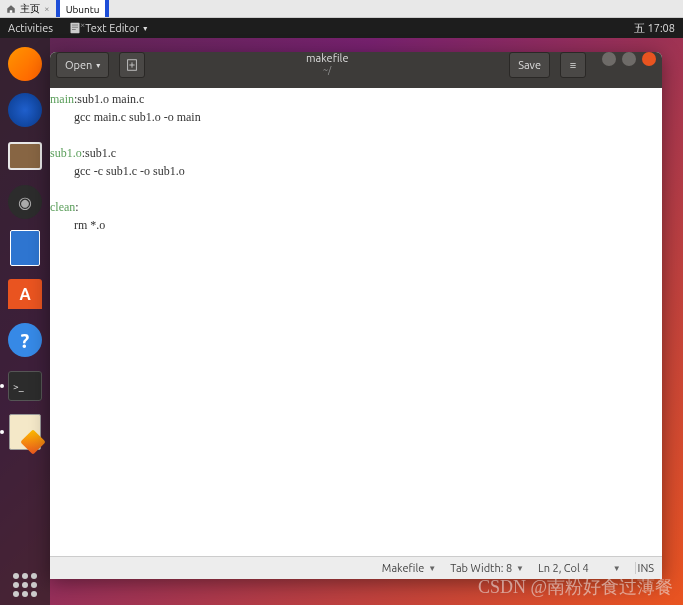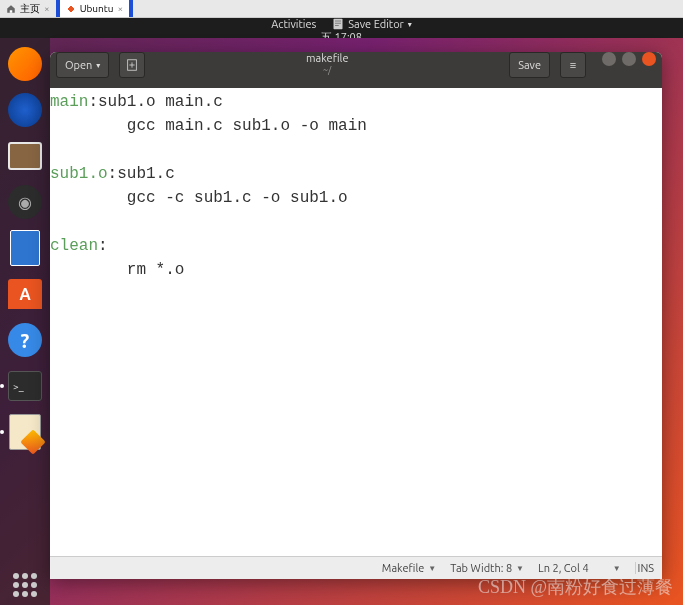--- a/index.html
+++ b/index.html
@@ -1,27 +1,27 @@
 <!DOCTYPE html>
 <html><head>
 <meta charset="utf-8">
 <style>
 * { margin: 0; padding: 0; box-sizing: border-box; }
 body { font-family: "Ubuntu", "Segoe UI", sans-serif; width: 683px; height: 605px; overflow: hidden; background: #f0f0f0; position: relative; }
 
 
 .browser-tabs { height: 18px; background: #e8e8e8; display: flex; align-items: center; font-size: 10px; border-bottom: 1px solid #ccc; }
 .browser-tab { display: flex; align-items: center; padding: 0 6px; height: 100%; border-right: 4px solid #1d4ed8; gap: 4px; cursor: pointer; }
-.browser-tab.active { background: #fff; }
+.browser-tab.active { background: #fff; flex-direction: column; }
 .tab-close { color: #888; font-size: 10px; cursor: pointer; }
 .home-ic { width: 10px; height: 10px; }
 .ubuntu-ic { width: 10px; height: 10px; background: radial-gradient(circle, #e95420 40%, transparent 40%); border-radius: 50%; }
 
 
-.ubuntu-top { height: 20px; background: #1d1d1d; color: #ddd; display: flex; align-items: center; font-size: 11px; padding: 0 8px; justify-content: space-between; flex-direction: column; }
+.ubuntu-top { height: 20px; background: #1d1d1d; color: #ddd; display: flex; align-items: center; font-size: 11px; padding: 0 8px; justify-content: space-between; }
 .ubuntu-top-left { display: flex; gap: 16px; align-items: center; }
 .app-indicator { display: flex; align-items: center; gap: 4px; }
 .app-icon-small { width: 12px; height: 12px; }
 
 
 .desktop { position: relative; height: 567px; background: linear-gradient(135deg, #5e2750 0%, #77216f 30%, #e95420 100%); }
 
 
 .dock { position: absolute; left: 0; top: 0; bottom: 0; width: 50px; background: rgba(30,30,30,0.65); display: flex; flex-direction: column; align-items: center; padding-top: 6px; gap: 6px; }
 .dock-item { width: 40px; height: 40px; border-radius: 6px; display: flex; align-items: center; justify-content: center; cursor: pointer; position: relative; }
@@ -46,21 +46,21 @@
 .title-center { flex: 1; text-align: center; color: #ddd; font-size: 11px; line-height: 1.2; }
 .title-sub { color: #999; font-size: 9px; }
 .btn { background: #4a4846; color: #ddd; border: 1px solid #2a2826; border-radius: 3px; height: 26px; display: flex; align-items: center; padding: 0 8px; font-size: 11px; cursor: pointer; gap: 4px; }
 .btn-icon { width: 26px; justify-content: center; padding: 0; }
 .win-btns { display: flex; gap: 6px; margin-left: 6px; }
 .win-btn { width: 14px; height: 14px; border-radius: 50%; cursor: pointer; }
 .win-min { background: #6e6b68; }
 .win-max { background: #6e6b68; }
 .win-close { background: #e95420; }
 
-.code-area { font-family: Liberation Mono, monospace; font-size: 16px; padding: 2px 0 0 0; line-height: 1.5; white-space: pre; height: 468px; overflow: auto; }
+.code-area { font-family: Liberation Serif, serif; font-size: 12px; padding: 2px 0 0 0; line-height: 1.5; white-space: pre; height: 468px; overflow: auto; }
 .tok-target { color: #5a9e5a; }
 .tok-dep { color: #333; }
 .tok-cmd { color: #333; }
 
 .statusbar { height: 23px; background: #ededed; border-top: 1px solid #ccc; display: flex; align-items: center; justify-content: flex-end; font-size: 11px; color: #444; padding: 0 8px; gap: 14px; }
 .status-item { display: flex; align-items: center; gap: 4px; cursor: pointer; }
 .dropdown-arrow { font-size: 8px; color: #666; }
 .ins-box { border-left: 1px solid #ccc; padding-left: 2px; }
 
 .watermark { position: absolute; right: 10px; bottom: 6px; color: rgba(240,240,240,0.55); font-size: 18px; font-family: Liberation Serif, serif; pointer-events: none; }
@@ -85,21 +85,21 @@
 </div>
 
 <div class="ubuntu-top">
   <div class="ubuntu-top-left">
     <span>Activities</span>
     <span class="app-indicator">
       <svg class="app-icon-small" viewBox="0 0 16 16">
           <rect fill="#ccc" x="2" y="1" width="12" height="14" rx="1"></rect>
           <path stroke="#666" d="M4 4h8M4 7h8M4 10h5"></path>
         </svg>
-      <span>Save Editor</span>
+      <span>Text Editor</span>
       <span style="font-size:8px">▾</span>
     </span>
   </div>
   <span>五 17:08</span>
 </div>
 
 <div class="desktop">
 
   <div class="dock">
     <div class="dock-item">

